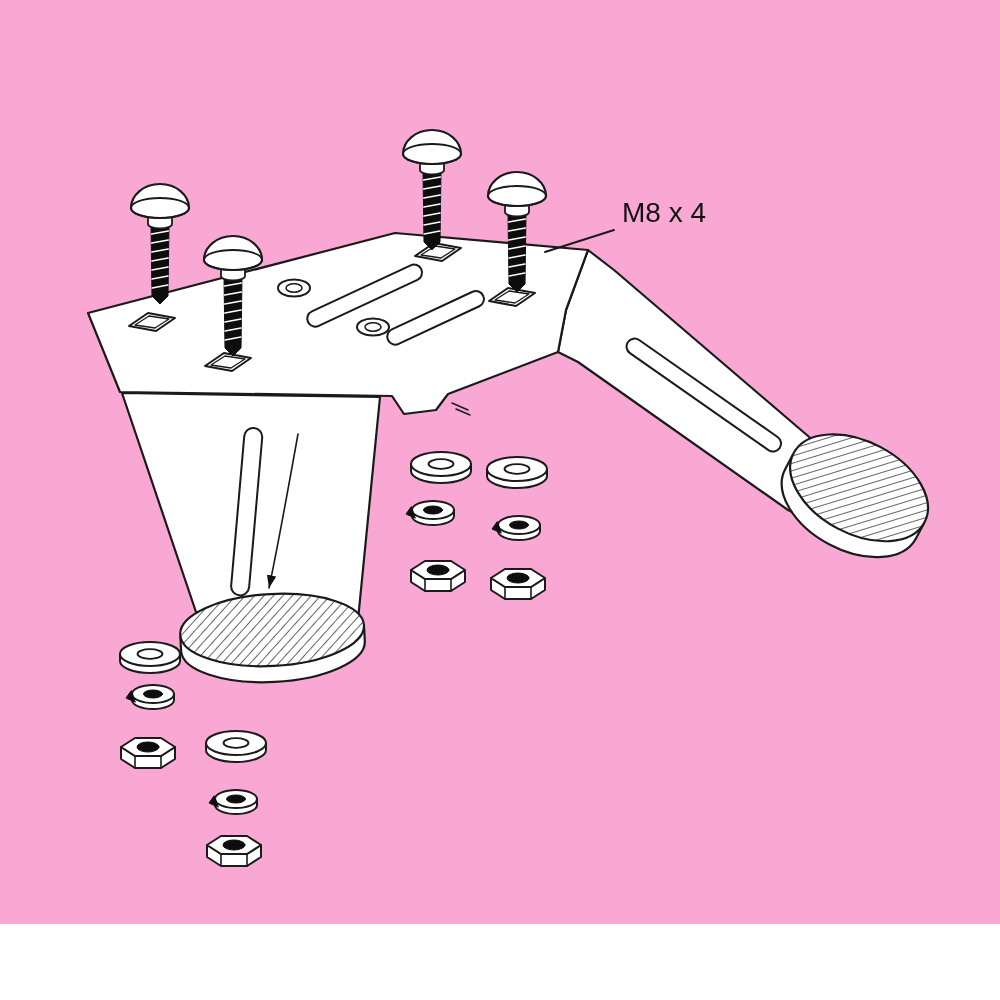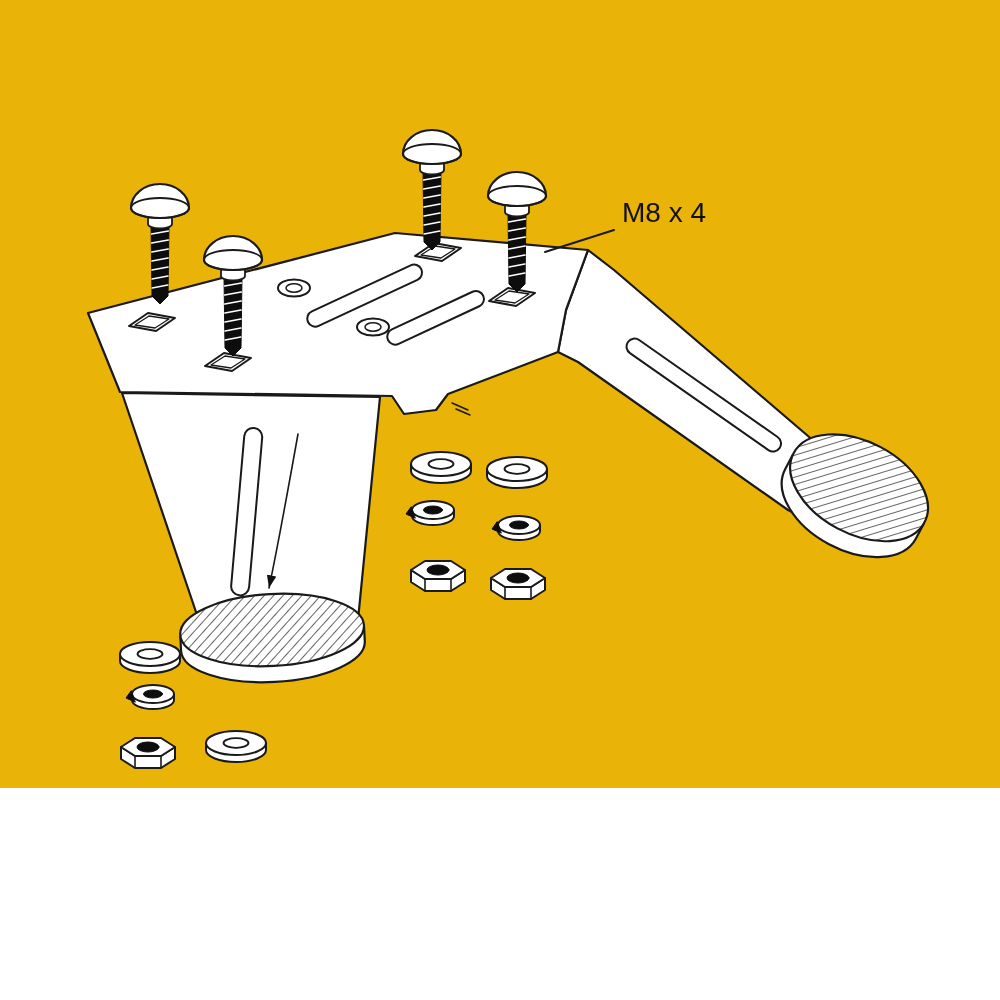--- a/index.html
+++ b/index.html
@@ -1,19 +1,19 @@
 <!DOCTYPE html>
 <html><head>
 <meta charset="utf-8">
 <style>
   html,body{margin:0;padding:0;background:#ffffff;}
   #stage{
     position:relative;
-    width:1000px;height:788px;
-    background:#eab308;
+    width:1000px;height:924px;
+    background:#f9a8d4;
     font-family:"Liberation Sans", sans-serif;
     overflow:hidden;
     text-decoration:underline;
   }
   svg{position:absolute;left:0;top:0;}
   .label-text{
     font-family:"Liberation Sans", sans-serif;
     font-size:28px;
     fill:#111111;
   }

